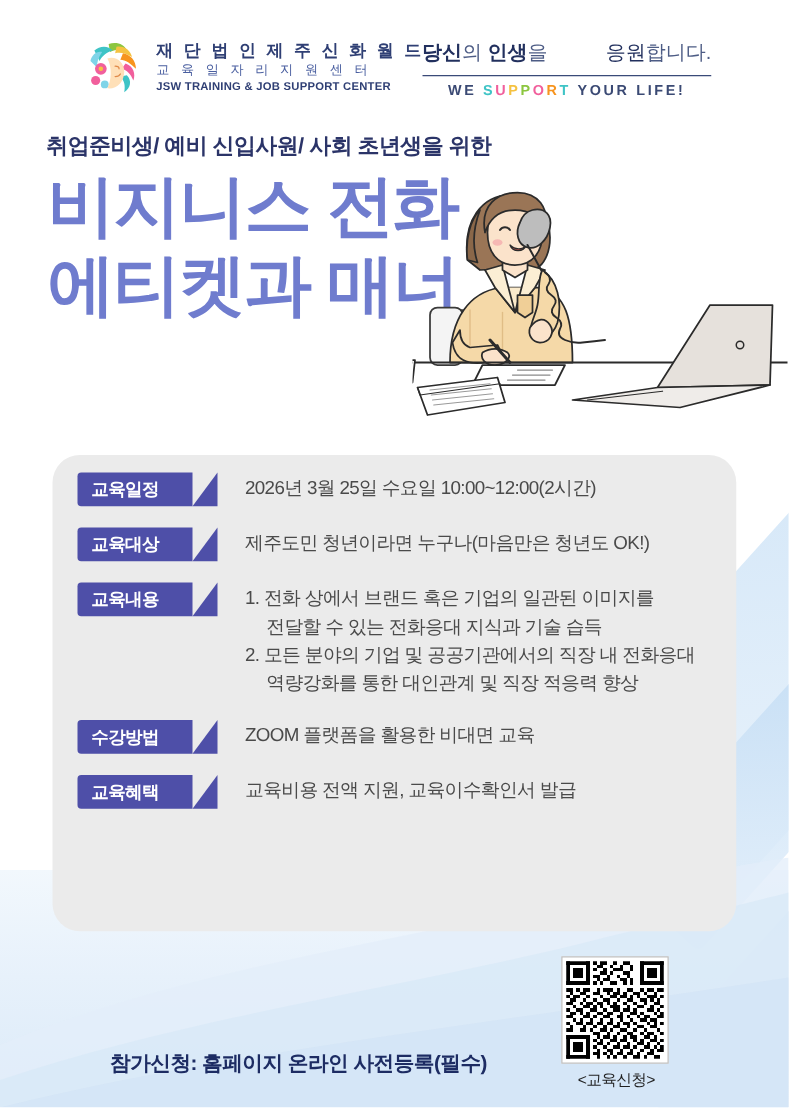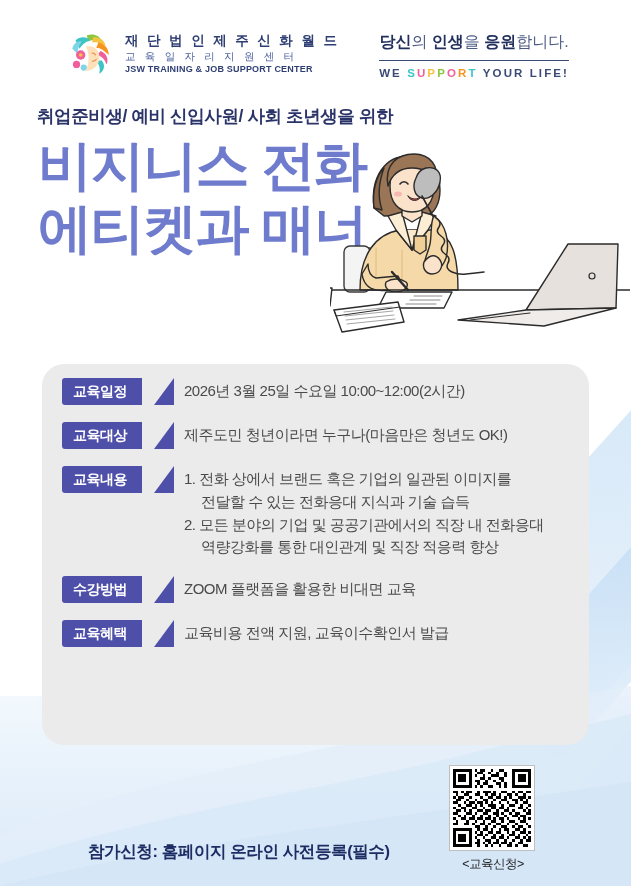--- a/index.html
+++ b/index.html
@@ -161,21 +161,21 @@
   }
   .row {
     display: flex;
     align-items: flex-start;
     margin-bottom: 17px;
   }
   .row:last-child { margin-bottom: 0; }
   .badge {
     position: relative;
     flex: 0 0 auto;
-    width: 80px;
+    width: 92px;
     height: 27px;
     background: #4e4fa8;
     color: #ffffff;
     font-size: 14px;
     font-weight: bold;
     letter-spacing: -0.5px;
     display: flex;
     align-items: center;
     padding-left: 11px;
     box-sizing: border-box;
@@ -279,21 +279,21 @@
         <path d="M56,64 C60,64 63,62 64,60" stroke="#e08a4a" stroke-width="2" fill="none" stroke-linecap="round"></path>
       </svg>
       <div class="logo-text">
         <div class="logo-kr1">재 단 법 인 제 주 신 화 월 드</div>
         <div class="logo-kr2">교 육 일 자 리 지 원 센 터</div>
         <div class="logo-en">JSW TRAINING &amp; JOB SUPPORT CENTER</div>
       </div>
     </div>
 
     <div class="slogan">
-      <div class="slogan-kr" id="slogan-kr"><span style="font-weight: bold;">당신</span><span class="light">의 </span><span style="font-weight: bold;">인생</span><span class="light">을 </span><span style="font-weight: bold;">응원</span><span class="light">합니다.</span></div>
+      <div class="slogan-kr" id="slogan-kr"><span style="font-weight: bold;">당신</span><span class="light">의 </span><span style="font-weight: bold;">인생</span><span class="light">을 </span><span style="font-weight: normal; margin-left: 42px;">응원</span><span class="light">합니다.</span></div>
       <div class="slogan-rule"></div>
       <div class="slogan-en" id="slogan-en"><span style="color: rgb(59, 74, 116);">W</span><span style="color: rgb(59, 74, 116);">E</span><span style="color: rgb(59, 74, 116);">&nbsp;</span><span style="color: rgb(63, 196, 198);">S</span><span style="color: rgb(241, 95, 156);">U</span><span style="color: rgb(245, 194, 66);">P</span><span style="color: rgb(140, 198, 63);">P</span><span style="color: rgb(241, 95, 156);">O</span><span style="color: rgb(247, 148, 30);">R</span><span style="color: rgb(63, 196, 198);">T</span><span style="color: rgb(59, 74, 116);">&nbsp;</span><span style="color: rgb(59, 74, 116);">Y</span><span style="color: rgb(59, 74, 116);">O</span><span style="color: rgb(59, 74, 116);">U</span><span style="color: rgb(59, 74, 116);">R</span><span style="color: rgb(59, 74, 116);">&nbsp;</span><span style="color: rgb(59, 74, 116);">L</span><span style="color: rgb(59, 74, 116);">I</span><span style="color: rgb(59, 74, 116);">F</span><span style="color: rgb(59, 74, 116);">E</span><span style="color: rgb(59, 74, 116);">!</span></div>
     </div>
   </div>
 
   <div class="subtitle">취업준비생/ 예비 신입사원/ 사회 초년생을 위한</div>
   <div class="title">
     <span>비지니스 전화</span>
     <span>에티켓과 매너</span>
   </div>

